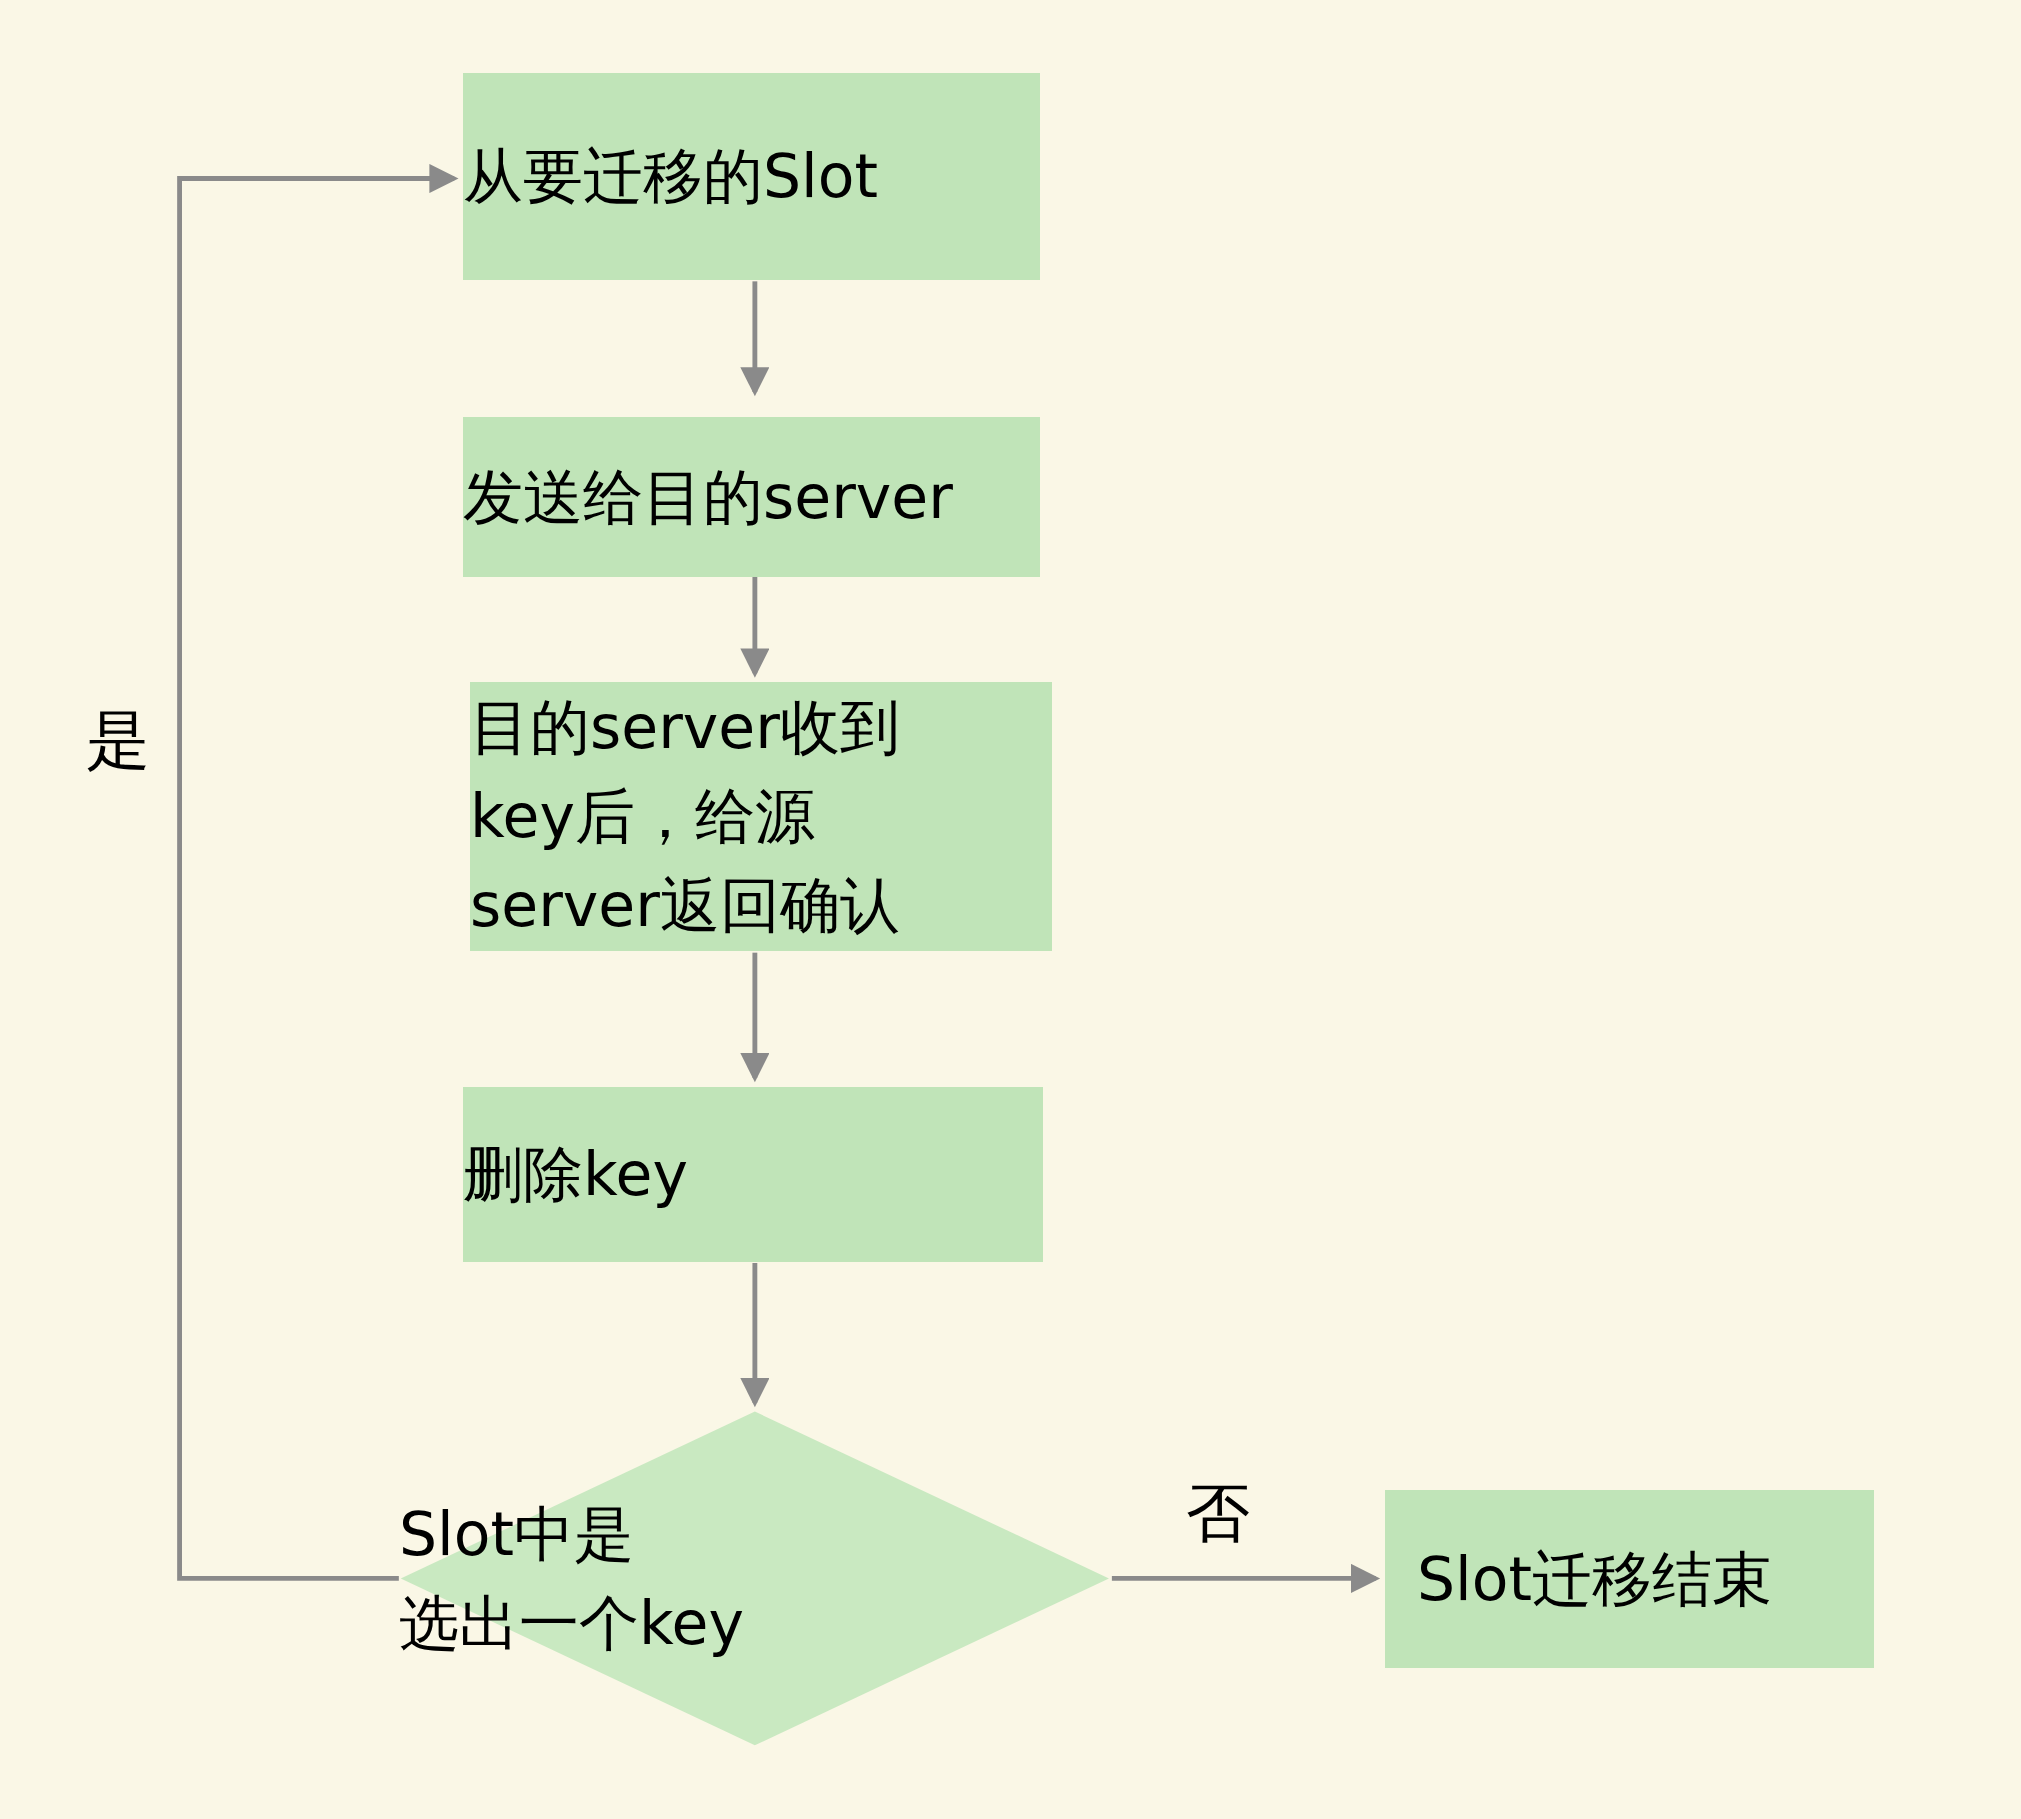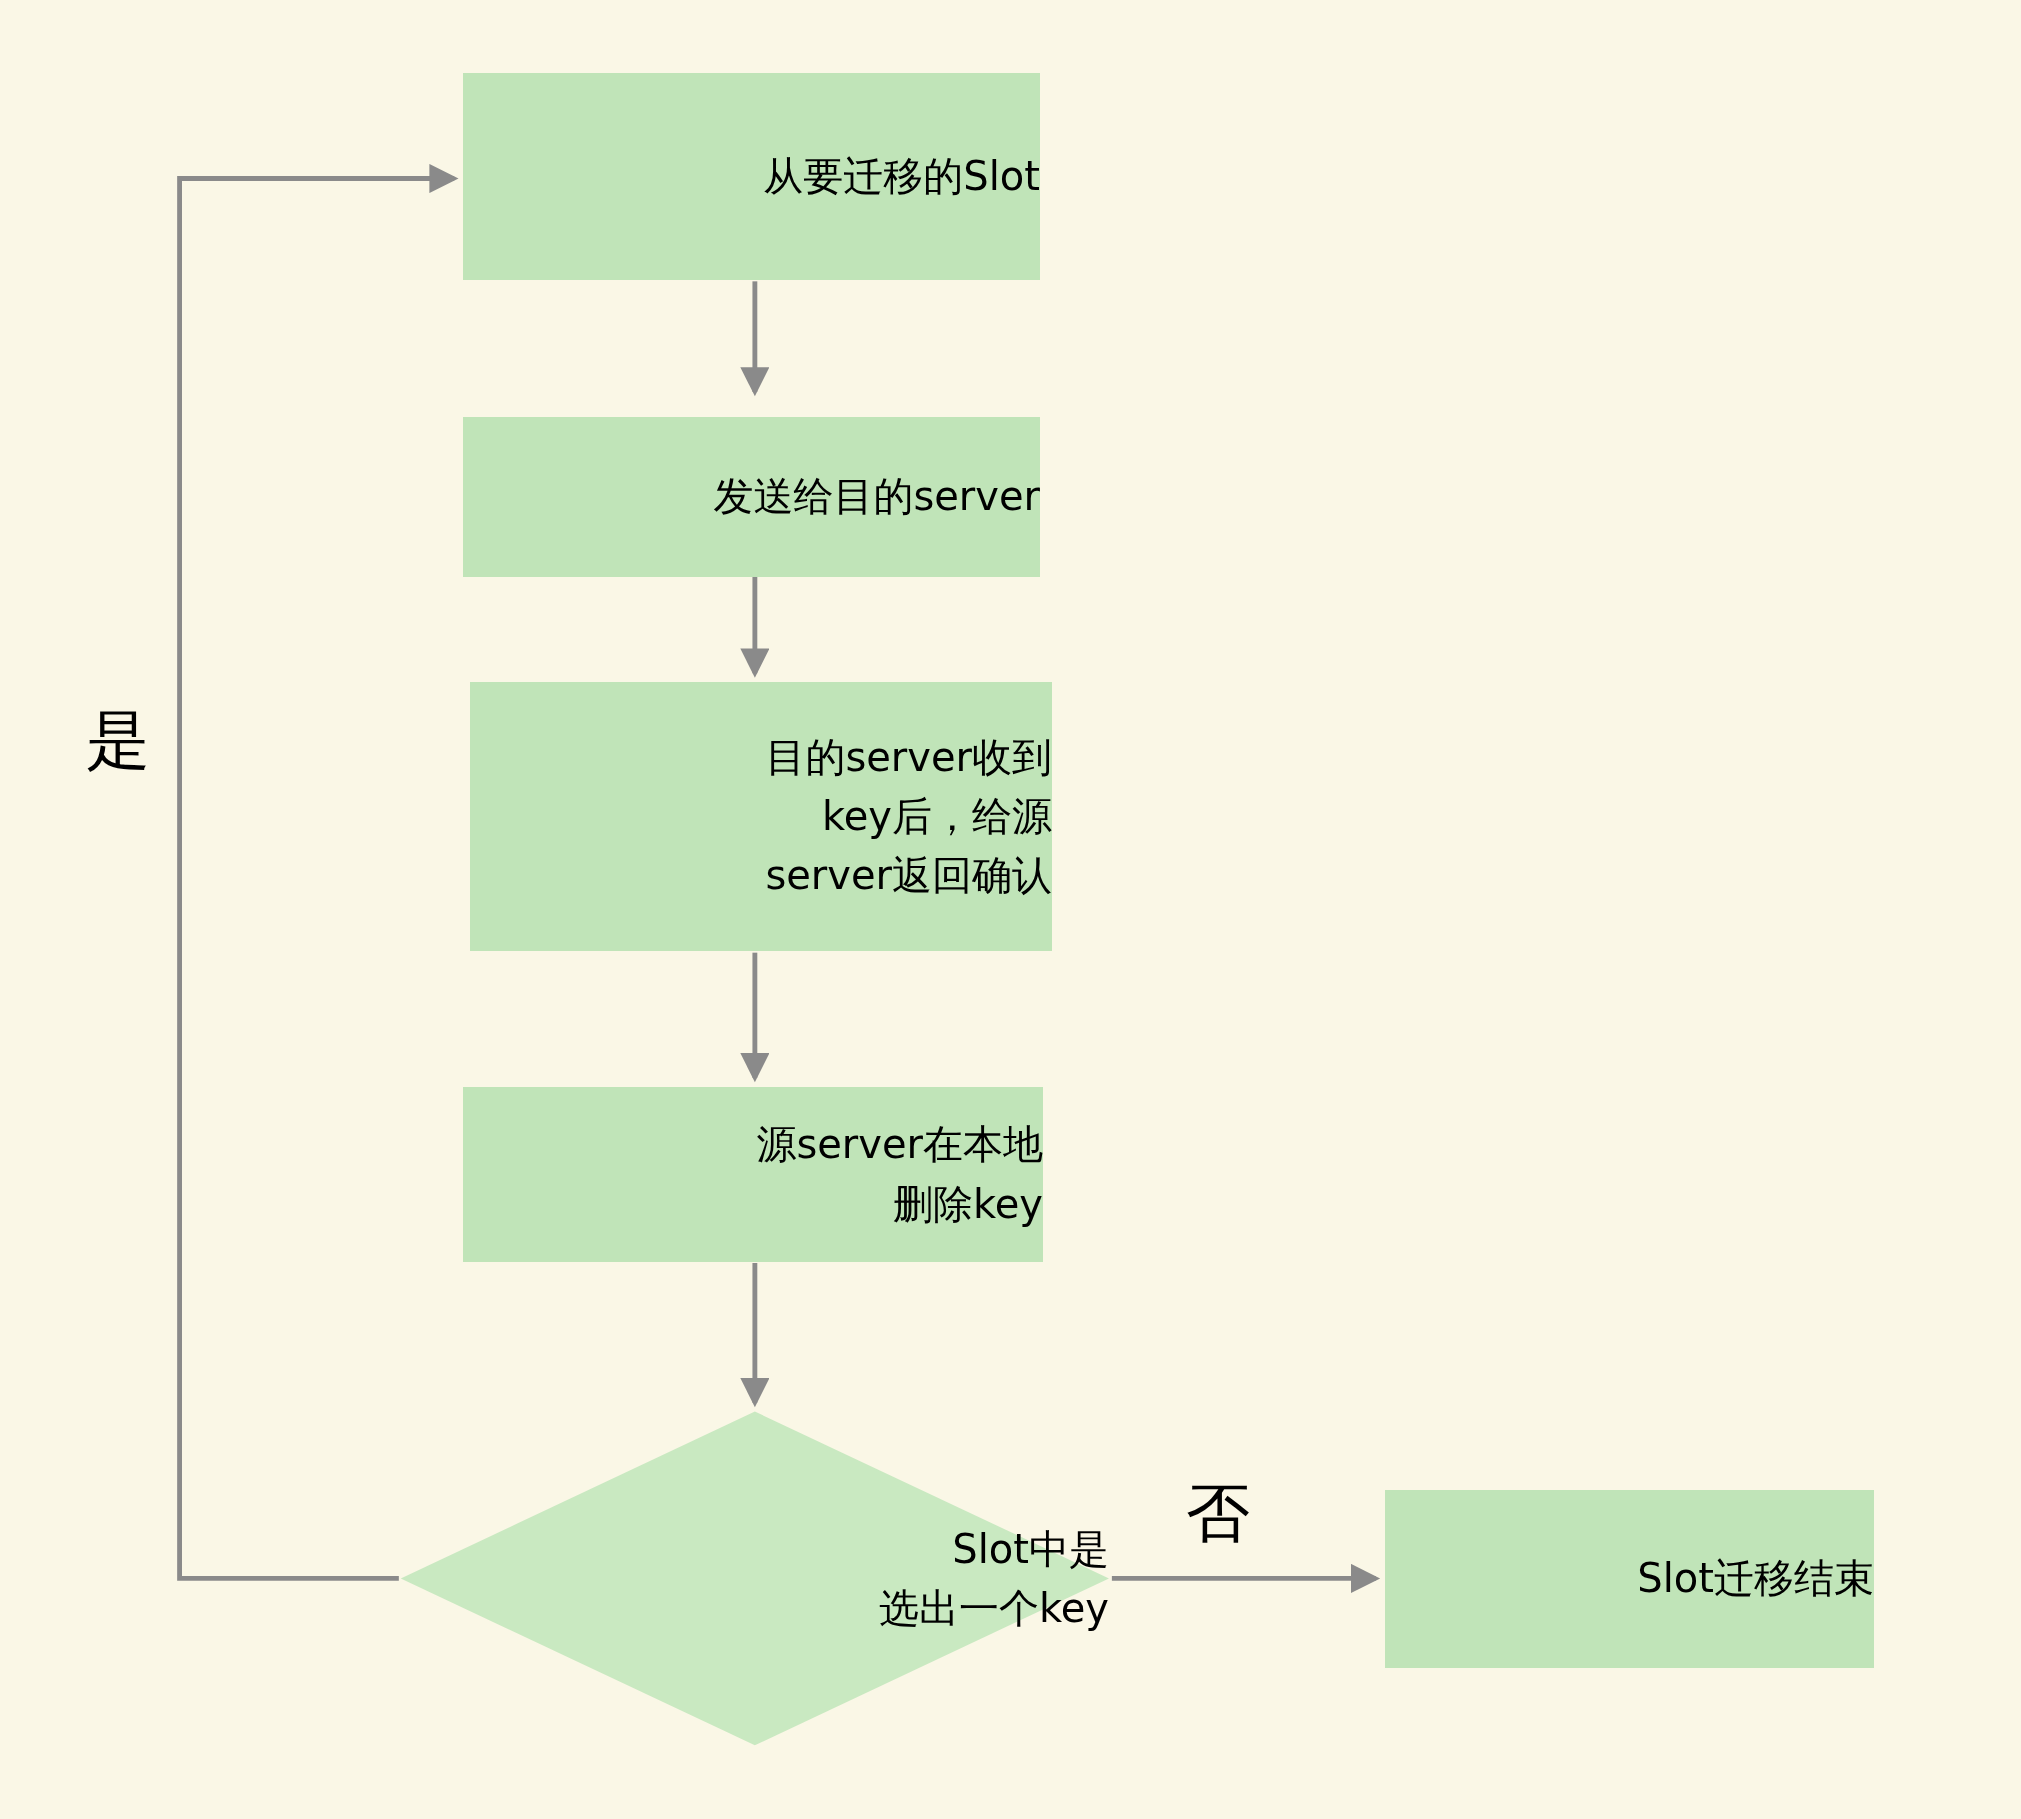--- a/index.html
+++ b/index.html
@@ -26,23 +26,23 @@
   .edge {
     stroke: #8a8a8a;
     stroke-width: 5;
     fill: none;
   }
   .node {
     position: absolute;
     display: flex;
     flex-direction: column;
     justify-content: center;
-    align-items: flex-end;
+    align-items: flex-start;
     text-align: center;
-    font-size: 40px;
+    font-size: 60px;
     line-height: 1.48;
   }
   .rect {
     background: #c0e4b8;
   }
   #node-select-key { left: 463px; top: 73px;  width: 577px; height: 207px; }
   #node-send       { left: 463px; top: 417px; width: 577px; height: 160px; }
   #node-ack        { left: 470px; top: 682px; width: 582px; height: 269px; }
   #node-delete     { left: 463px; top: 1087px; width: 580px; height: 175px; }
   #node-end        { left: 1385px; top: 1490px; width: 457px; height: 178px; padding-left: 32px; }
@@ -88,21 +88,20 @@
     <div>发送给目的server</div>
   </div>
 
   <div class="node rect" id="node-ack">
     <div>目的server收到</div>
     <div>key后，给源</div>
     <div>server返回确认</div>
   </div>
 
   <div class="node rect" id="node-delete">
-    <div>源server在本地</div>
     <div>删除key</div>
   </div>
 
   <div class="node" id="node-decision">
     <div>Slot中是</div>
     <div>选出一个key</div>
   </div>
 
   <div class="node rect" id="node-end">
     <div>Slot迁移结束</div>

